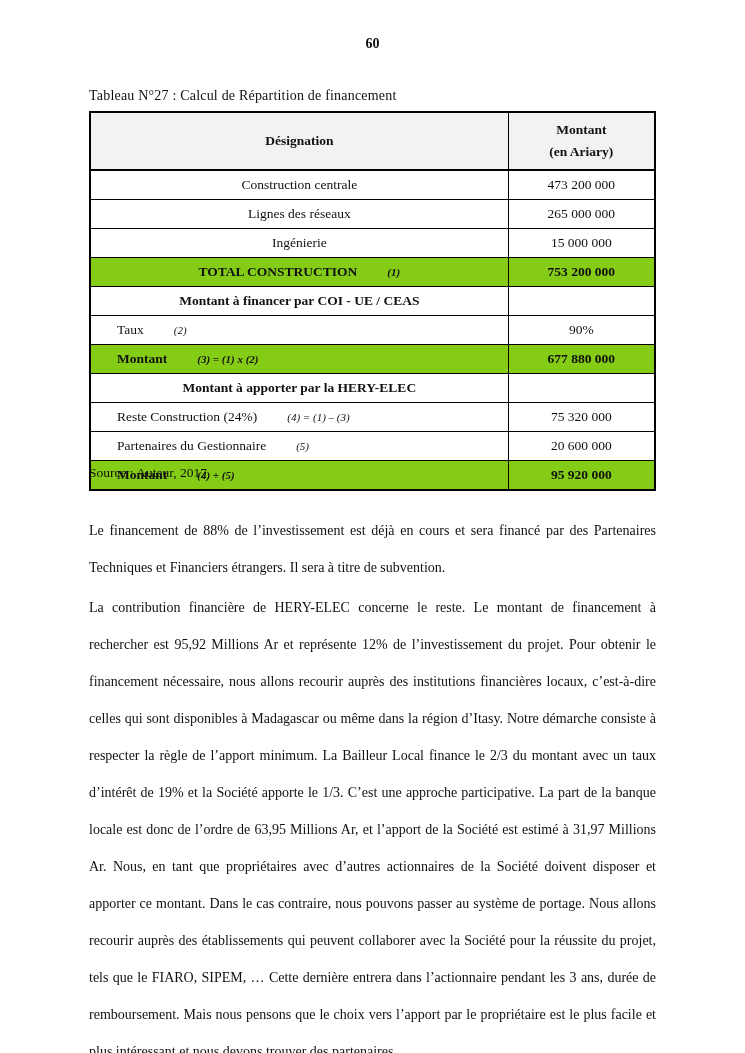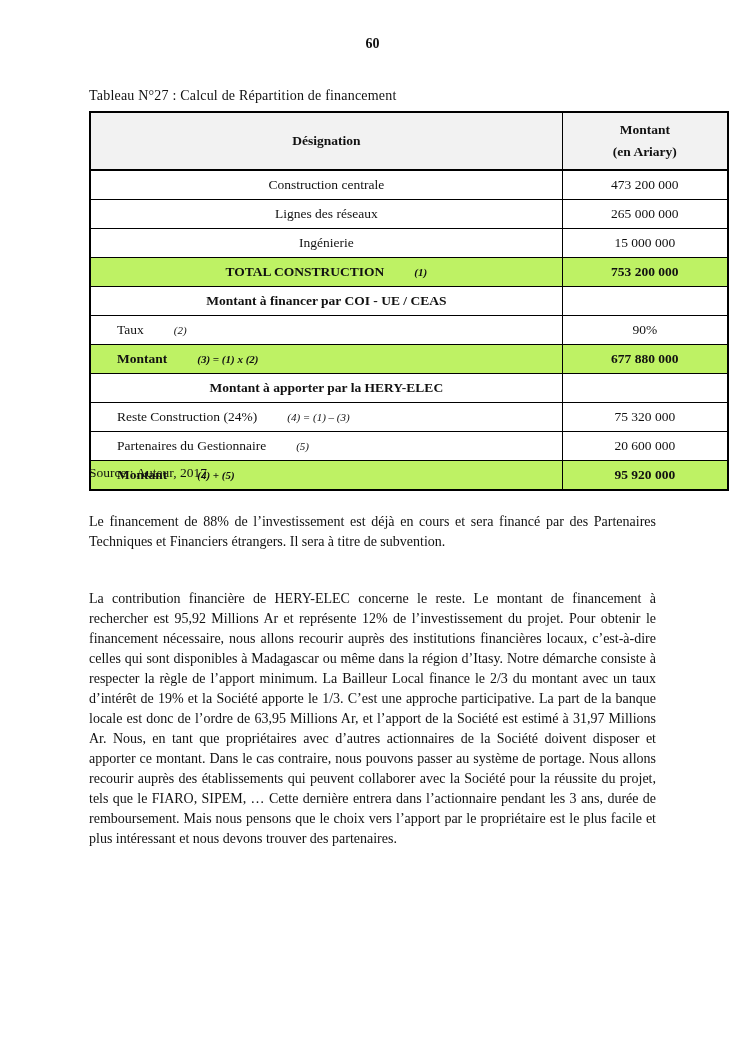--- a/index.html
+++ b/index.html
@@ -29,21 +29,21 @@
     position: absolute;
     top: 88px;
     left: 89px;
     font-size: 14px;
     letter-spacing: 0.2px;
   }
   table.fin-table {
     position: absolute;
     top: 111px;
     left: 89px;
-    width: 640px;
+    width: 567px;
     border-collapse: collapse;
     border: 2px solid #000000;
     font-size: 13.5px;
     table-layout: fixed;
   }
   table.fin-table col.c1 { width: 74%; }
   table.fin-table col.c2 { width: 26%; }
   table.fin-table th, table.fin-table td {
     border: 1px solid #000000;
     padding: 3px 6px;
@@ -51,21 +51,21 @@
     vertical-align: middle;
   }
   table.fin-table thead th {
     border-bottom: 2px solid #000000;
     background: #f2f2f2;
     font-weight: bold;
     text-align: center;
     height: 50px;
   }
   .montant-head-line { display: block; line-height: 22px; }
-  tr.shaded td { background: #bef264; }
+  tr.shaded td { background: #84cc16; }
   td.cell-designation.align-center { text-align: center; }
   td.cell-designation.align-left { text-align: left; padding-left: 26px; }
   td.cell-montant { text-align: center; }
   .bold { font-weight: bold; }
   .note {
     margin-left: 30px;
     font-style: italic;
     font-size: 11px;
   }
   .source-note {
@@ -73,21 +73,21 @@
     top: 465px;
     left: 89px;
     font-size: 13.5px;
   }
   .body-para {
     position: absolute;
     left: 89px;
     width: 567px;
     margin: 0;
     font-size: 14px;
-    line-height: 20px;
+    line-height: 37px;
     text-align: justify;
     text-align-last: left;
   }
   .para-1 { top: 512px; }
   .para-2 { top: 589px; }
 </style>
 </head>
 <body>
 
 <div class="page">

